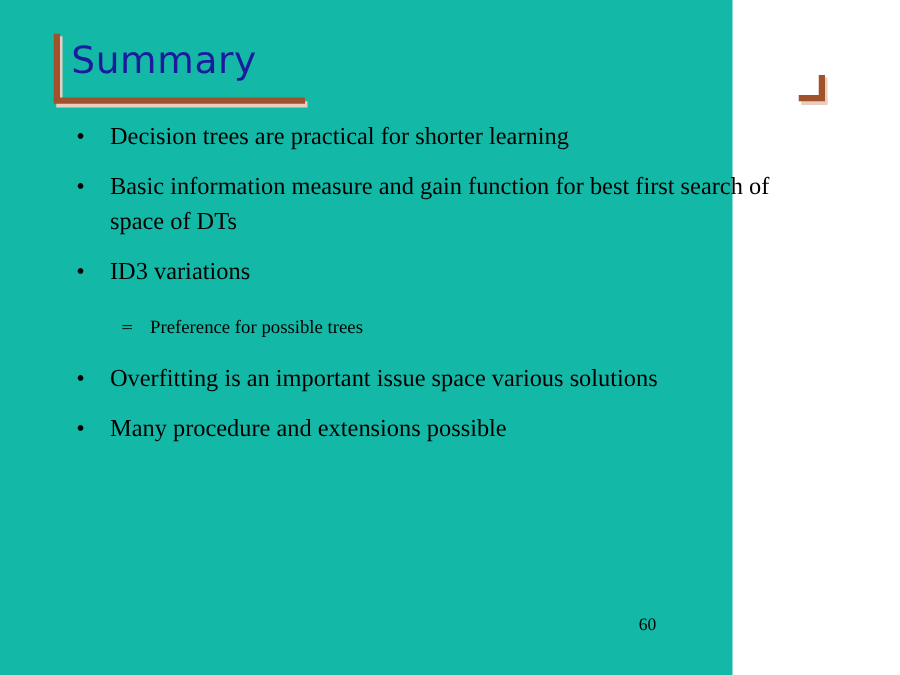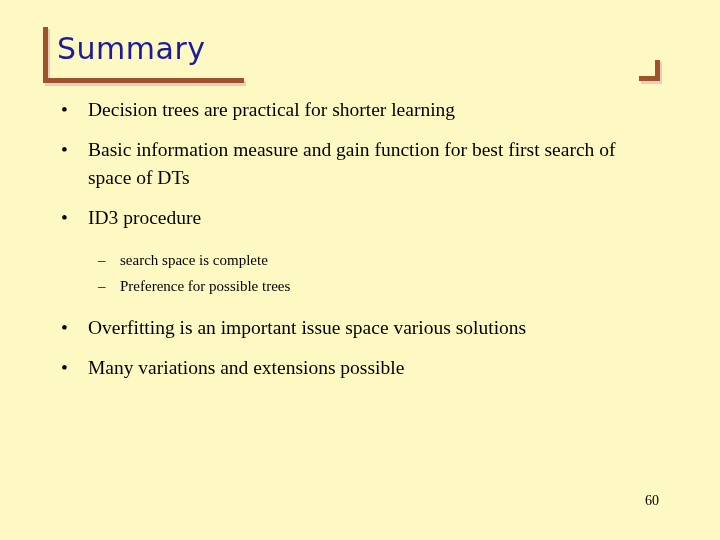--- a/index.html
+++ b/index.html
@@ -13,23 +13,23 @@
     background: #ffffff;
     font-family: "Liberation Serif", "DejaVu Serif", serif;
     overflow: hidden;
     position: relative;
   }
 
   .slide {
     position: absolute;
     left: 0;
     top: 0;
-    width: 720px;
+    width: 586px;
     height: 540px;
-    background: #fef9c3;
+    background: #14b8a6;
     text-decoration: underline;
   }
 
   
   .title-block {
     position: absolute;
     left: 0;
     top: 0;
     width: 720px;
     height: 96px;
@@ -209,44 +209,43 @@
       <span>Decision trees are practical for shorter learning</span>
     </div>
 
     <div class="bullet-row bullet-l1">
       <span class="marker">•</span>
       <span>Basic information measure and gain function for best first search of space of DTs</span>
     </div>
 
     <div class="bullet-row bullet-l1">
       <span class="marker">•</span>
-      <span>ID3 procedure</span>
+      <span>ID3 variations</span>
     </div>
 
     <div class="gap-small"></div>
 
     <div class="bullet-l2">
       <span class="marker">–</span>
-      <span>search space is complete</span>
     </div>
 
     <div class="bullet-l2">
       <span class="marker">–</span>
       <span>Preference for possible trees</span>
     </div>
 
     <div class="gap-after-sub"></div>
 
     <div class="bullet-row bullet-l1">
       <span class="marker">•</span>
       <span>Overfitting is an important issue space various solutions</span>
     </div>
 
     <div class="bullet-row bullet-l1">
       <span class="marker">•</span>
-      <span>Many variations and extensions possible</span>
+      <span>Many procedure and extensions possible</span>
     </div>
 
   </div>
 
   <div class="page-number">60</div>
 
 </div>
 
 </body></html>

